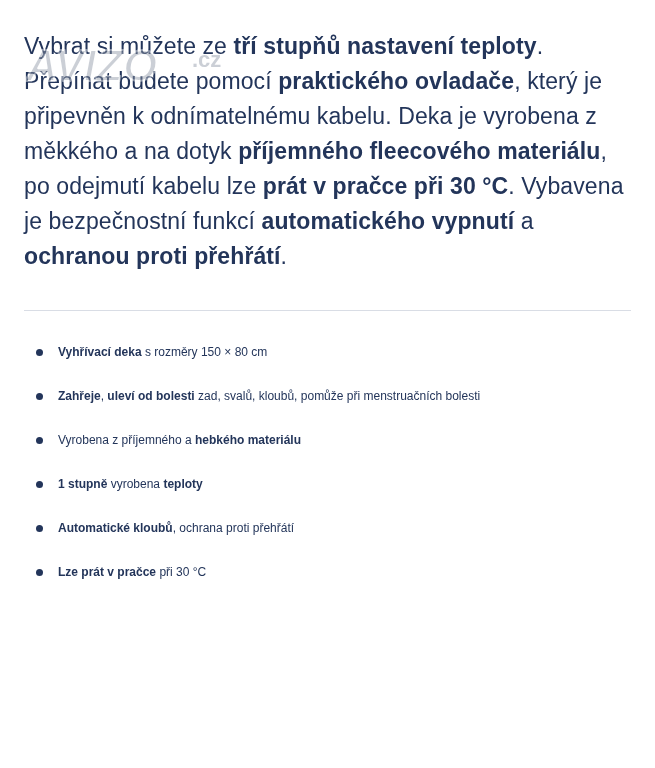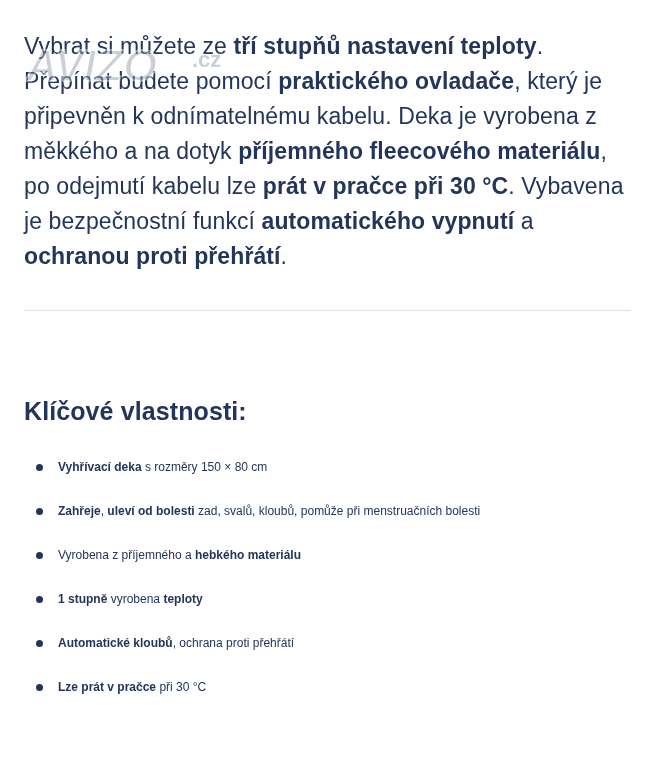--- a/index.html
+++ b/index.html
@@ -100,21 +100,20 @@
       <g fill="#8d96a5" font-family="Liberation Sans, sans-serif" font-weight="bold" font-size="22">
         <text x="168" y="30">.cz</text>
       </g>
     </svg>
   </div>
 
   <p class="intro"><span>Vybrat si můžete ze </span><b>tří stupňů nastavení teploty</b><span>. Přepínat budete pomocí </span><b>praktického ovladače</b><span>, který je připevněn k odnímatelnému kabelu. Deka je vyrobena z měkkého a na dotyk </span><b>příjemného fleecového materiálu</b><span>, po odejmutí kabelu lze </span><b>prát v pračce při 30 °C</b><span>. Vybavena je bezpečnostní funkcí </span><b>automatického vypnutí</b><span> a </span><b>ochranou proti přehřátí</b><span>.</span></p>
 
   <hr class="divider">
 
-  <h2 class="section-title">Klíčové vlastnosti:</h2>
 
   <ul class="features">
       <li><b>Vyhřívací deka</b><span> s rozměry 150 × 80 cm</span></li>
       <li><b>Zahřeje</b><span>, </span><b>uleví od bolesti</b><span> zad, svalů, kloubů, pomůže při menstruačních bolesti</span></li>
       <li><span>Vyrobena z příjemného a </span><b>hebkého materiálu</b></li>
       <li><b>1 stupně</b><span> vyrobena </span><b>teploty</b></li>
       <li><b>Automatické kloubů</b><span>, ochrana proti přehřátí</span></li>
       <li><b>Lze prát v pračce</b><span> při 30 °C</span></li>
     </ul>
 

